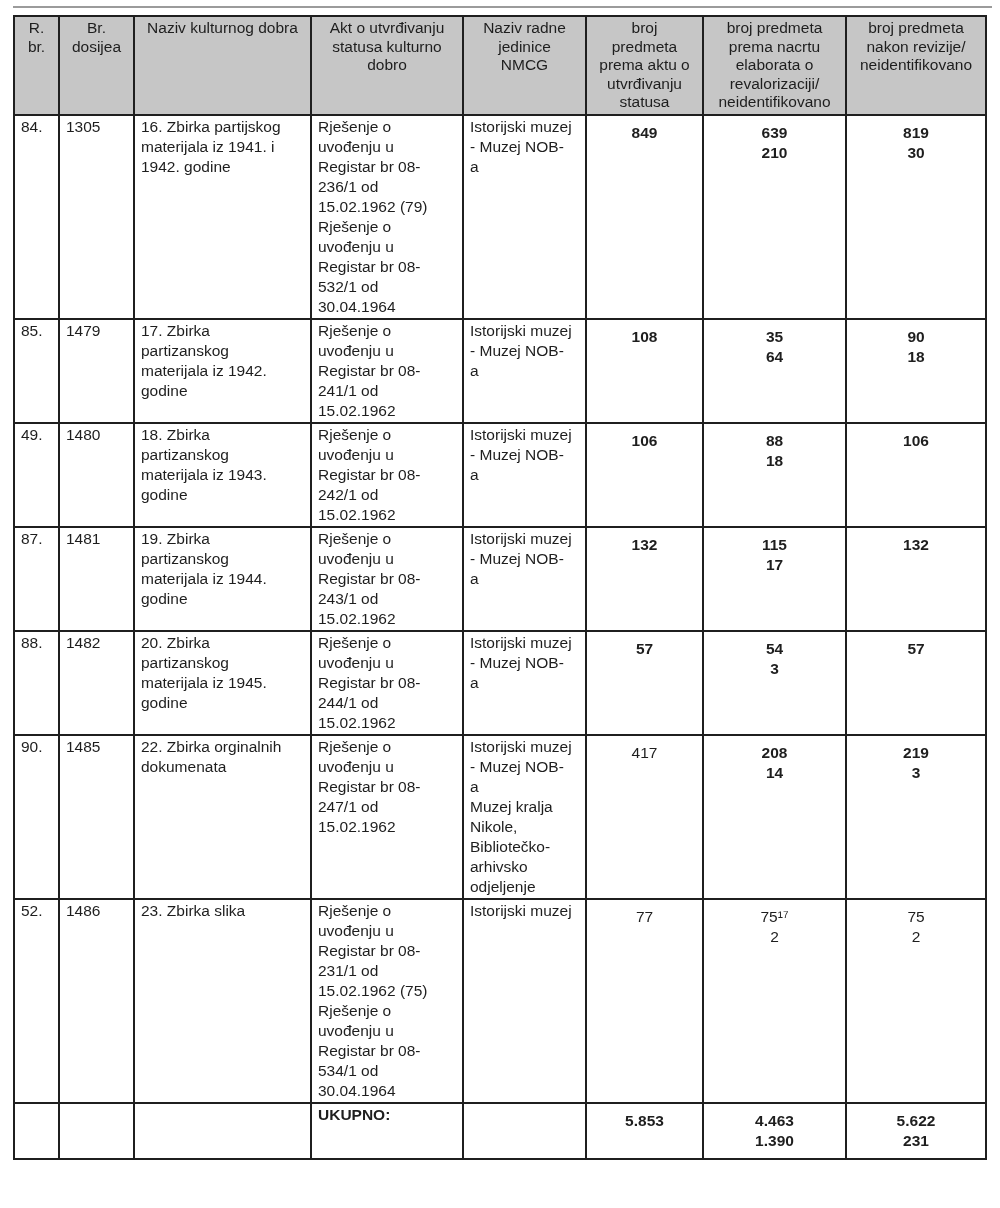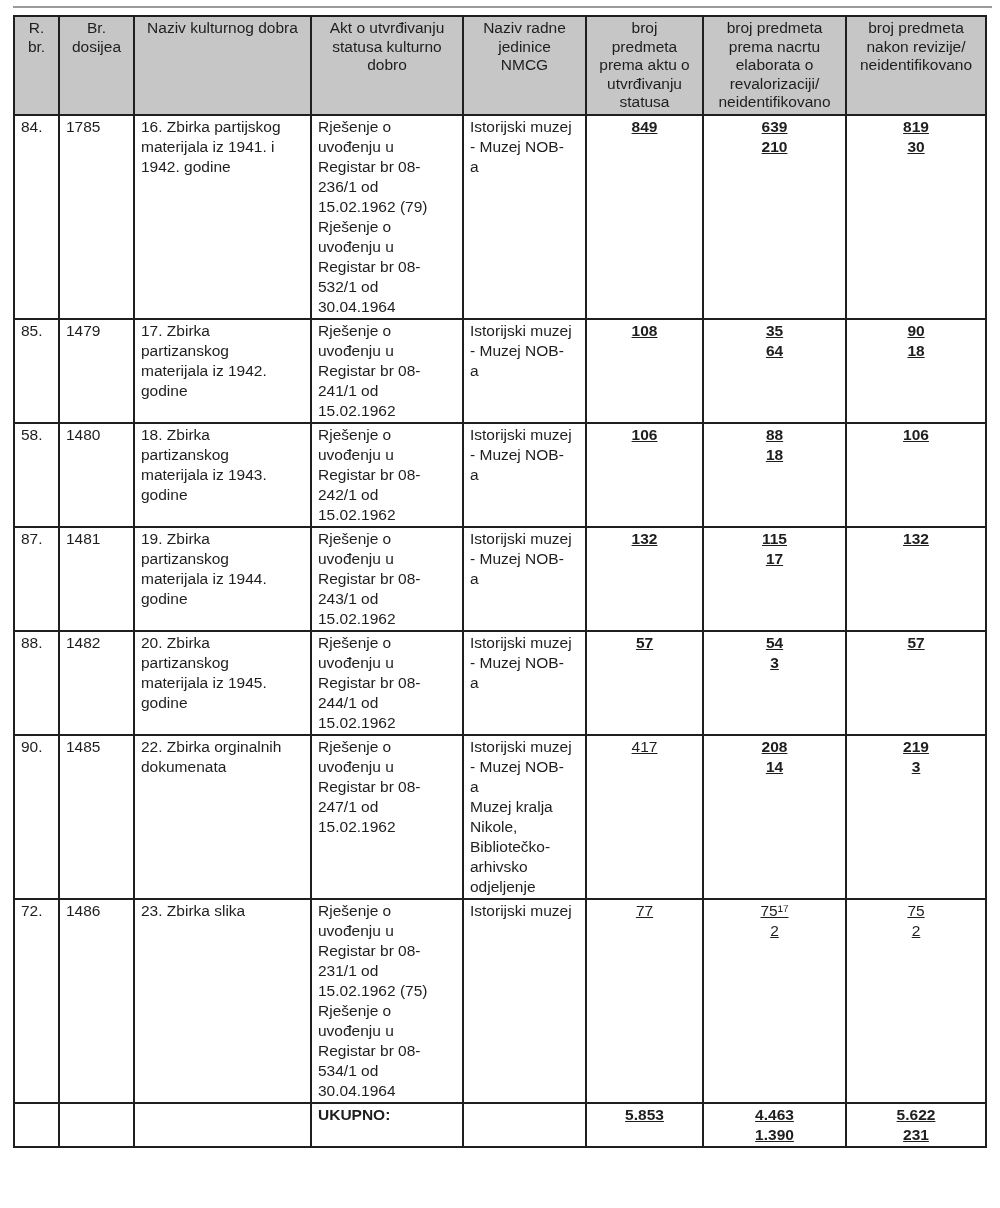--- a/index.html
+++ b/index.html
@@ -25,21 +25,21 @@
     text-align:center;
     padding:2px 1px;
     height:88px;
   }
   td{
     font-size:15.5px;
     line-height:20px;
     padding:1px 4px 1px 6px;
     text-align:left;
   }
-  td.num{text-align:center;padding:1px 2px;text-decoration:underline;}
+  td.num{text-align:center;padding:7px 2px;}
   .b{font-weight:bold;}
   tr.h200{height:200px;}
   tr.h95{height:95px;}
   tr.h98{height:98px;}
   tr.h97{height:97px;}
   tr.h100{height:100px;border-radius:25px;}
   tr.h155{height:155px;}
   tr.h190{height:190px;}
   tr.h38{height:38px;}
 </style>
@@ -84,21 +84,21 @@
 revalorizaciji/
 neidentifikovano</th>
         <th>broj predmeta
 nakon revizije/
 neidentifikovano</th>
       </tr>
     </thead>
     <tbody>
       <tr class="h200">
         <td>84.</td>
-        <td>1785</td>
+        <td>1305</td>
         <td>16. Zbirka partijskog
 materijala iz 1941. i
 1942. godine</td>
         <td>Rješenje o
 uvođenju u
 Registar br 08-
 236/1 od
 15.02.1962 (79)
 Rješenje o
 uvođenju u
@@ -129,21 +129,21 @@
         <td>Istorijski muzej
 - Muzej NOB-
 a</td>
         <td class="num b">108</td>
         <td class="num b">35
 64</td>
         <td class="num b">90
 18</td>
       </tr>
       <tr class="h98">
-        <td>58.</td>
+        <td>49.</td>
         <td>1480</td>
         <td>18. Zbirka
 partizanskog
 materijala iz 1943.
 godine</td>
         <td>Rješenje o
 uvođenju u
 Registar br 08-
 242/1 od
 15.02.1962</td>
@@ -213,21 +213,21 @@
 Bibliotečko-
 arhivsko
 odjeljenje</td>
         <td class="num">417</td>
         <td class="num b">208
 14</td>
         <td class="num b">219
 3</td>
       </tr>
       <tr class="h190">
-        <td>72.</td>
+        <td>52.</td>
         <td>1486</td>
         <td>23. Zbirka slika</td>
         <td>Rješenje o
 uvođenju u
 Registar br 08-
 231/1 od
 15.02.1962 (75)
 Rješenje o
 uvođenju u
 Registar br 08-

